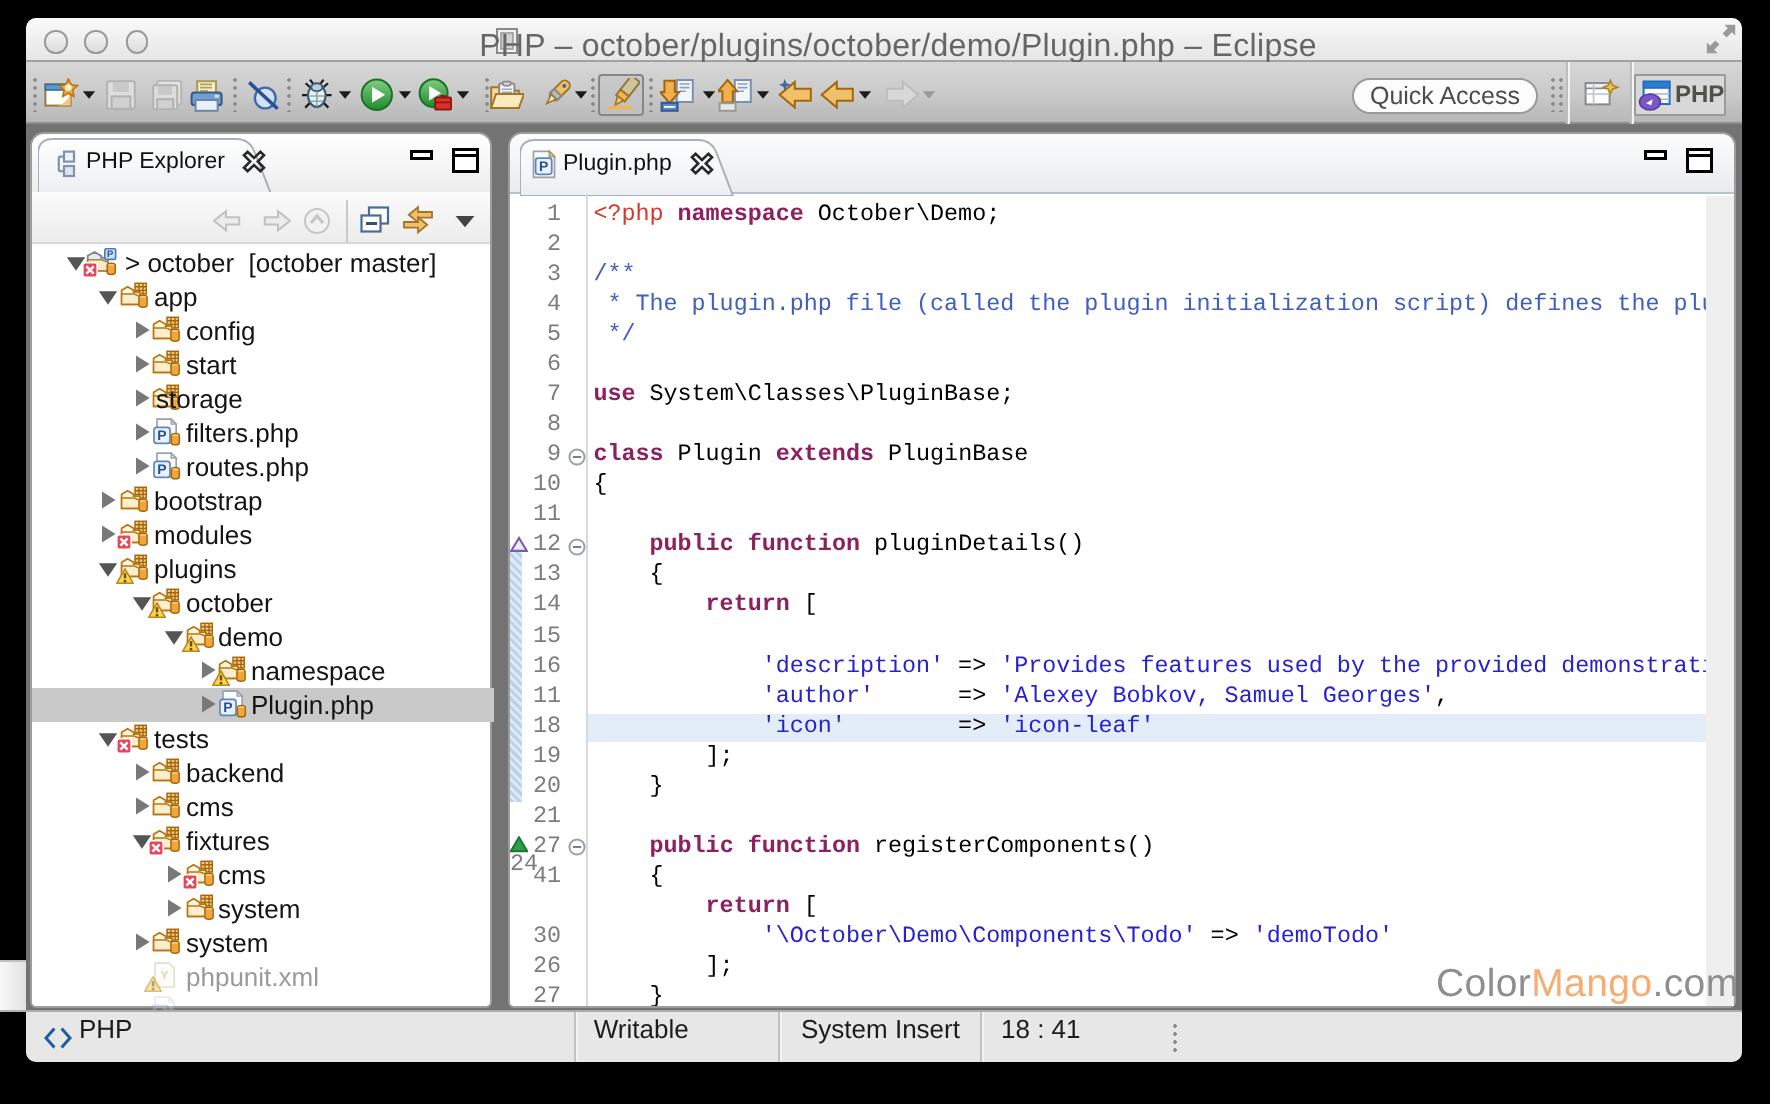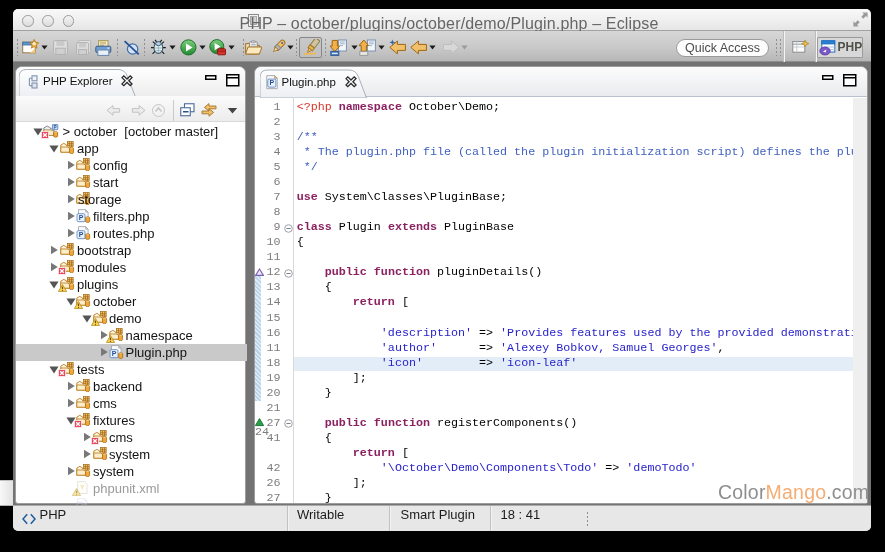--- a/index.html
+++ b/index.html
@@ -585,21 +585,21 @@
           <div class="abs code ln" style="left:0;top:213.50px;width:25.5px;text-align:right">15</div>
           <div class="abs code ln" style="left:0;top:228.55px;width:25.5px;text-align:right">16</div>
           <div class="abs code ln" style="left:0;top:243.60px;width:25.5px;text-align:right">11</div>
           <div class="abs code ln" style="left:0;top:258.65px;width:25.5px;text-align:right">18</div>
           <div class="abs code ln" style="left:0;top:273.70px;width:25.5px;text-align:right">19</div>
           <div class="abs code ln" style="left:0;top:288.75px;width:25.5px;text-align:right">20</div>
           <div class="abs code ln" style="left:0;top:303.80px;width:25.5px;text-align:right">21</div>
           <div class="abs code ln" style="left:0;top:318.85px;width:25.5px;text-align:right">27</div>
           <div class="abs code ln" style="left:0;top:333.90px;width:25.5px;text-align:right">41</div>
           <div class="abs code ln" style="left:0;top:328px;width:25.5px;">24</div>
-          <div class="abs code ln" style="left:0;top:364.00px;width:25.5px;text-align:right">42</div>
+          <div class="abs code ln" style="left:0;top:364.00px;width:25.5px;text-align:right">30</div>
           <div class="abs code ln" style="left:0;top:379.05px;width:25.5px;text-align:right">26</div>
           <div class="abs code ln" style="left:0;top:394.10px;width:25.5px;text-align:right">27</div>
           <svg class="abs" style="left:28.5px;top:126.6px" width="9" height="9">
             <circle cx="4.5" cy="4.5" r="3.8" fill="#fff" stroke="#9aa0a8"></circle>
             <path d="M2.4 4.5 H6.6" stroke="#7a8088" stroke-width="1"></path>
           </svg>
           <svg class="abs" style="left:28.5px;top:171.8px" width="9" height="9">
             <circle cx="4.5" cy="4.5" r="3.8" fill="#fff" stroke="#9aa0a8"></circle>
             <path d="M2.4 4.5 H6.6" stroke="#7a8088" stroke-width="1"></path>
           </svg>
@@ -643,17 +643,17 @@
     <div class="abs" style="left:705px;top:471.5px;font-size:19.5px;letter-spacing:0.2px"><span style="color:#8e8e8e">Color</span><span style="color:#f5ad74">Mango</span><span style="color:#8e8e8e">.com</span></div>
     <div id="status">
       <svg class="abs" style="left:9px;top:6.5px" width="14" height="12">
         <path d="M5.2 1.2 L1 6 L5.2 10.8 M8.8 1.2 L13 6 L8.8 10.8" stroke="#1f5e9e" stroke-width="1.5" fill="none"></path>
       </svg>
       <div class="abs" style="left:26.5px;top:1px;font-size:13px">PHP</div>
       <div class="abs" style="left:273.6px;top:0;width:1px;height:26px;background:#c2c2c2;box-shadow:1px 0 0 #f2f2f2"></div>
       <div class="abs" style="left:376.4px;top:0;width:1px;height:26px;background:#c2c2c2;box-shadow:1px 0 0 #f2f2f2"></div>
       <div class="abs" style="left:476.5px;top:0;width:1px;height:26px;background:#c2c2c2;box-shadow:1px 0 0 #f2f2f2"></div>
       <div class="abs" style="left:283.9px;top:1px;font-size:13px">Writable</div>
-      <div class="abs" style="left:387.5px;top:1px;font-size:13px">Smart Plugin</div>
+      <div class="abs" style="left:387.5px;top:1px;font-size:13px">System Insert</div>
       <div class="abs" style="left:487.5px;top:1px;font-size:13px">18 : 41</div>
       <div class="dots" style="left:573px;top:5px;height:16px"></div>
     </div>
   </div>
 <div class="abs" style="left:0;top:480px;width:13px;height:26px;background:linear-gradient(90deg,#f8f8f8,#e2e2e2);border-top:1px solid #c0c0c0;border-bottom:1px solid #b0b0b0"></div>
 </body></html>

